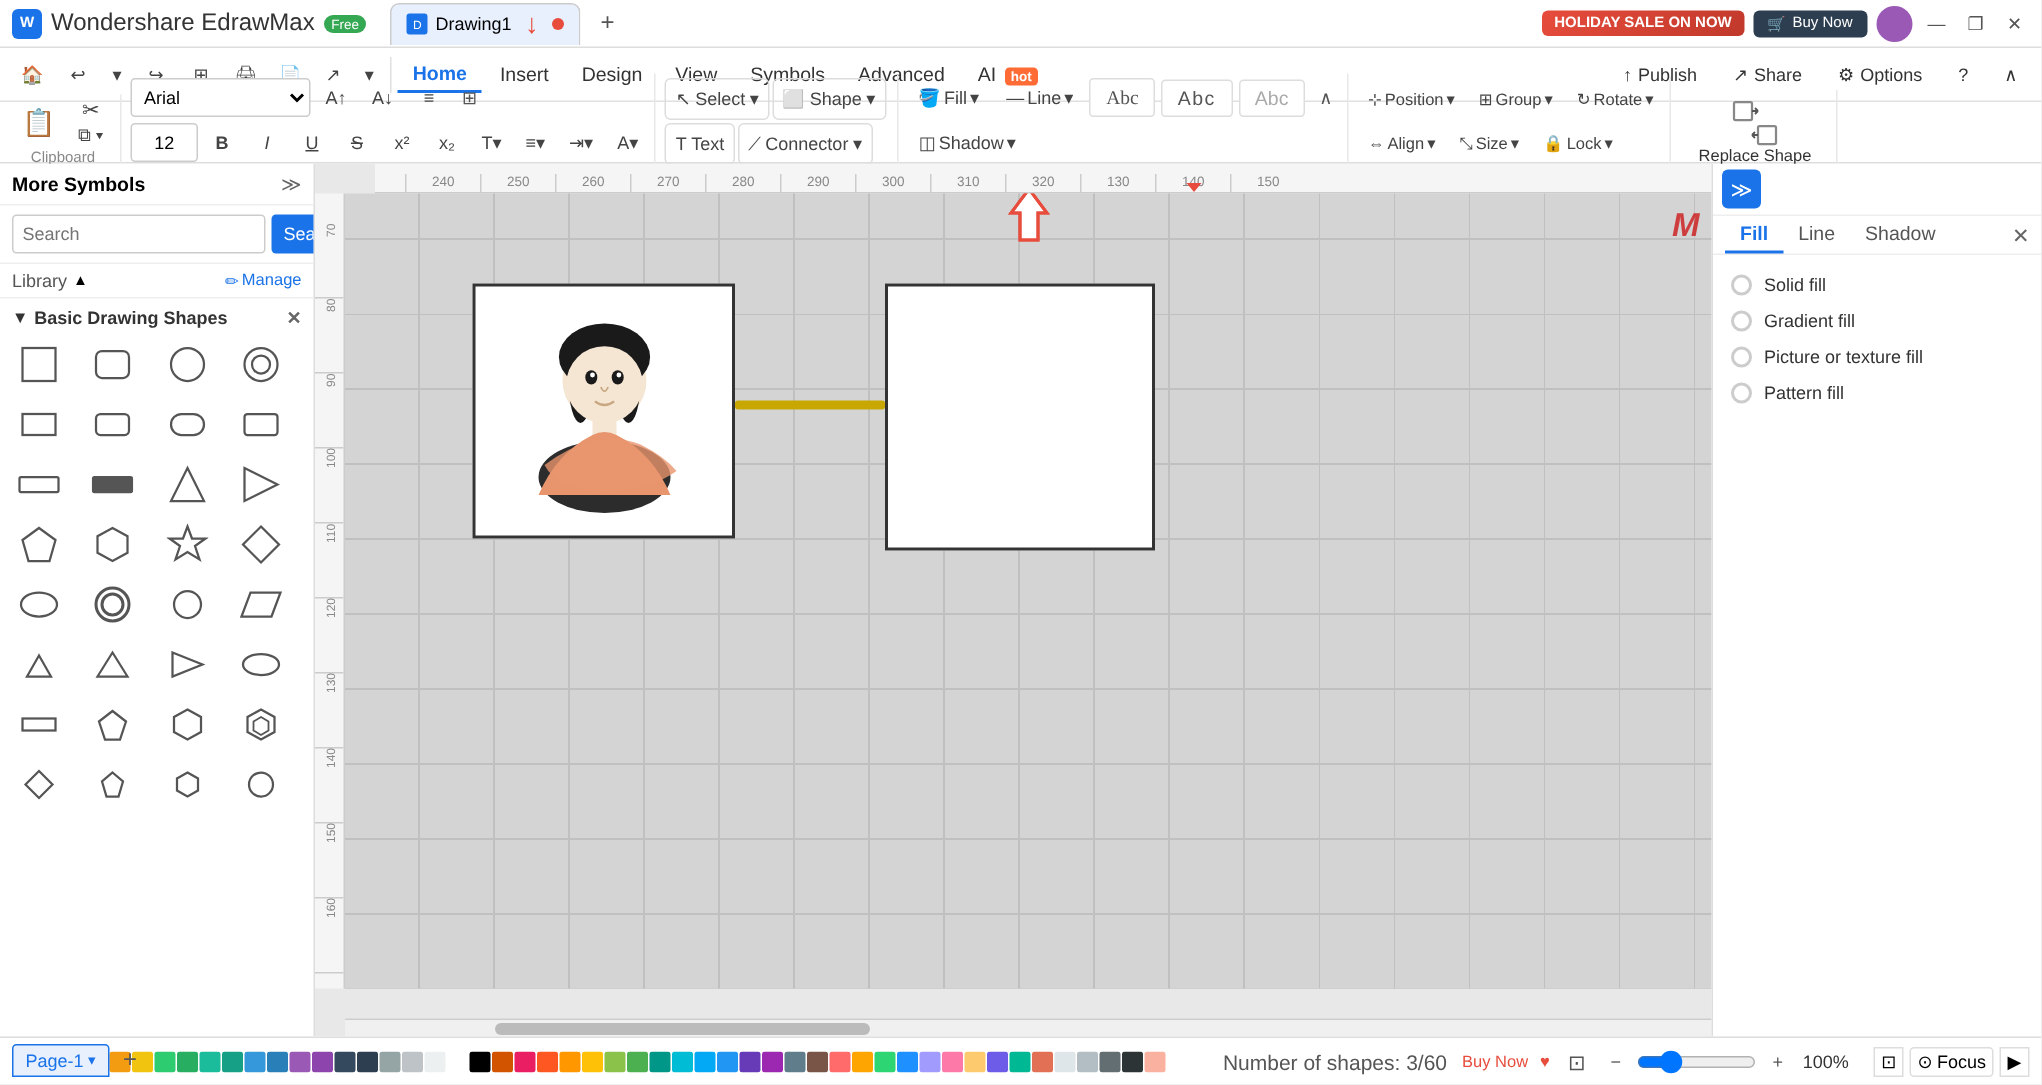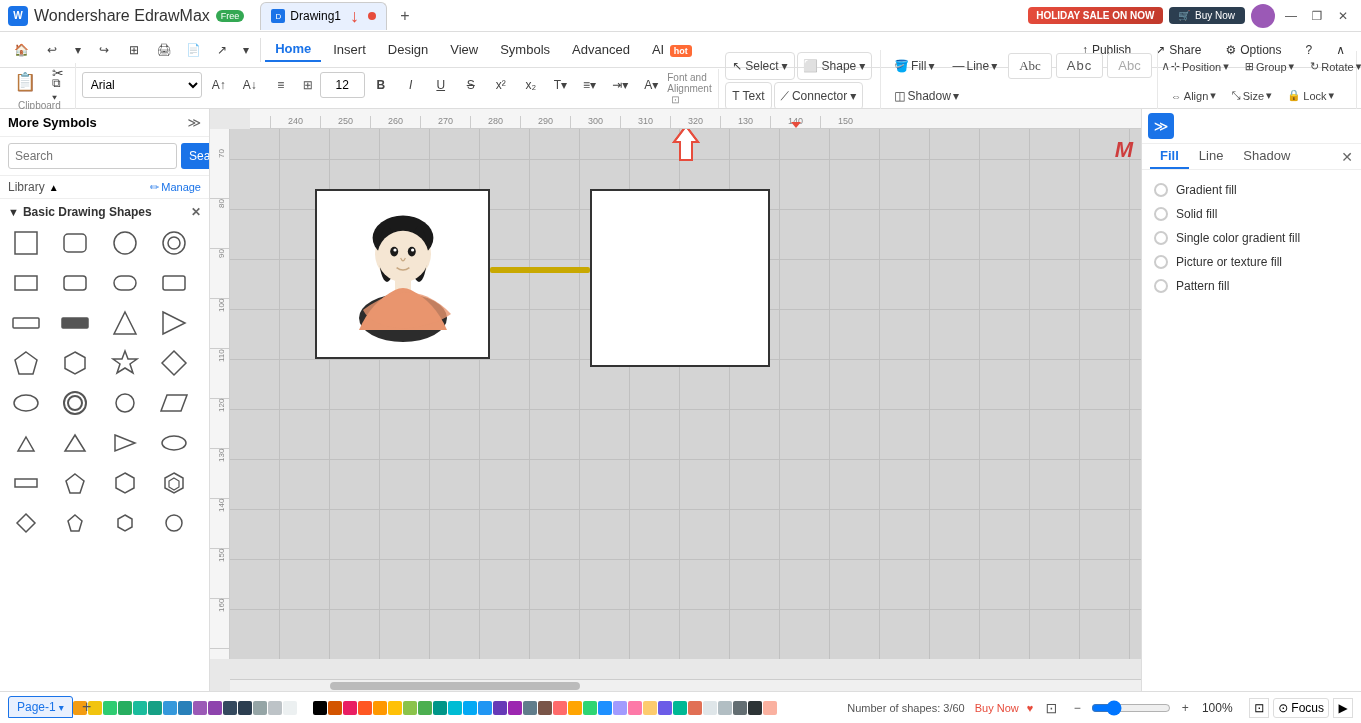--- a/index.html
+++ b/index.html
@@ -71,21 +71,21 @@
     .rs-tab { padding: 4px 10px; font-size: 13px; cursor: pointer; color: #555; border-bottom: 2px solid transparent; }
     .rs-tab.active { color: #1a73e8; border-bottom-color: #1a73e8; font-weight: 600; }
     .rs-options { padding: 8px; }
     .rs-option { display: flex; align-items: center; gap: 8px; padding: 5px 4px; cursor: pointer; }
     .rs-option-circle { width: 14px; height: 14px; border-radius: 50%; border: 2px solid #ccc; display: flex; align-items: center; justify-content: center; }
     .rs-option-label { font-size: 12px; color: #333; }
 
     
     .bottom-bar { height: 32px; background: #fff; border-top: 1px solid #ddd; display: flex; align-items: center; padding: 0 8px; gap: 6px; font-size: 12px; }
     .color-strip { display: flex; gap: 1px; overflow: hidden; flex: 1; }
-    .bottom-bar-info { color: #555; font-size: 11px; white-space: nowrap; }
+    .bottom-bar-info { color: #555; font-size: 14px; white-space: nowrap; }
     .zoom-control { display: flex; align-items: center; gap: 4px; margin-left: auto; }
 
     
     .app-body { display: flex; flex-direction: column; height: 100vh; }
     .content-area { display: flex; flex: 1; overflow: hidden; }
 
     
     .toolbar-all { background: #fff; border-bottom: 1px solid #ddd; }
     .toolbar-row { display: flex; align-items: center; height: 40px; padding: 0 4px; gap: 2px; border-bottom: 1px solid #f0f0f0; }
     .toolbar-row:last-child { border-bottom: none; }
@@ -176,21 +176,21 @@
             <span>📋</span>
           </div>
           <div style="display:flex; flex-direction:column; gap:1px;">
             <div class="tb-btn wide" style="font-size:14px; height:16px;">✂</div>
             <div class="tb-btn wide" style="font-size:12px; height:16px;">⧉ ▾</div>
           </div>
         </div>
         <div class="toolbar-section-label">Clipboard</div>
       </div>
 
-      <div class="toolbar-section" style="flex-direction:row; align-items:flex-start; gap:2px; min-width:230px;">
+      <div class="toolbar-section" style="flex-direction:column; align-items:flex-start; gap:2px; min-width:230px;">
         <div style="display:flex; align-items:center; gap:3px;">
           <select class="font-select">
             <option>Arial</option>
           </select>
           <div class="tb-btn">A↑</div>
           <div class="tb-btn">A↓</div>
           <div class="tb-btn">≡</div>
           <div class="expand-btn">⊞</div>
         </div>
         <div style="display:flex; align-items:center; gap:2px;">
@@ -304,20 +304,35 @@
           </div>
           <div class="tb-btn wide" style="gap:2px; font-size:11px;">
             <span>🔒</span>
             <span>Lock</span>
             <span>▾</span>
           </div>
         </div>
         <div class="toolbar-section-label" style="align-self:center;">Arrangement</div>
       </div>
 
+      <div class="toolbar-section" style="flex-direction:column; align-items:center; justify-content:center;">
+        <div class="replace-box">
+          <div class="replace-icon">
+            <svg width="32" height="32" viewBox="0 0 32 32" fill="none">
+              <rect x="2" y="2" width="12" height="12" stroke="#888" stroke-width="1.5" fill="none" rx="1"></rect>
+              <rect x="18" y="18" width="12" height="12" stroke="#888" stroke-width="1.5" fill="none" rx="1"></rect>
+              <path d="M14 8 L18 8 M18 8 L16 6 M18 8 L16 10" stroke="#555" stroke-width="1.2"></path>
+              <path d="M18 24 L14 24 M14 24 L16 22 M14 24 L16 26" stroke="#555" stroke-width="1.2"></path>
+            </svg>
+          </div>
+          <div class="replace-label">
+            <span>Replace Shape</span>
+          </div>
+        </div>
+      </div>
     </div>
   </div>
 
   <div class="content-area">
 
     <div class="left-sidebar">
       <div class="sidebar-header">
         <span style="font-size:13px; font-weight:600; flex:1;">More Symbols</span>
         <span style="cursor:pointer; color:#666; font-size:13px;">≫</span>
       </div>
@@ -615,29 +630,25 @@
       <div class="right-sidebar-header" style="display:flex; align-items:center; padding:0 8px; border-bottom:1px solid #eee; gap:0;">
         <div class="rs-tab active">Fill</div>
         <div class="rs-tab">Line</div>
         <div class="rs-tab">Shadow</div>
         <div style="margin-left:auto; cursor:pointer; color:#666; font-size:14px;">✕</div>
       </div>
 
       <div class="rs-options">
         <div class="rs-option">
           <div class="rs-option-circle"></div>
-          <span class="rs-option-label">Gradient fill</span>
+          <span class="rs-option-label">Solid fill</span>
         </div>
         <div class="rs-option">
           <div class="rs-option-circle"></div>
-          <span class="rs-option-label">Solid fill</span>
-        </div>
-        <div class="rs-option">
-          <div class="rs-option-circle"></div>
-          <span class="rs-option-label">Single color gradient fill</span>
+          <span class="rs-option-label">Gradient fill</span>
         </div>
         <div class="rs-option">
           <div class="rs-option-circle"></div>
           <span class="rs-option-label">Picture or texture fill</span>
         </div>
         <div class="rs-option">
           <div class="rs-option-circle"></div>
           <span class="rs-option-label">Pattern fill</span>
         </div>
       </div>

